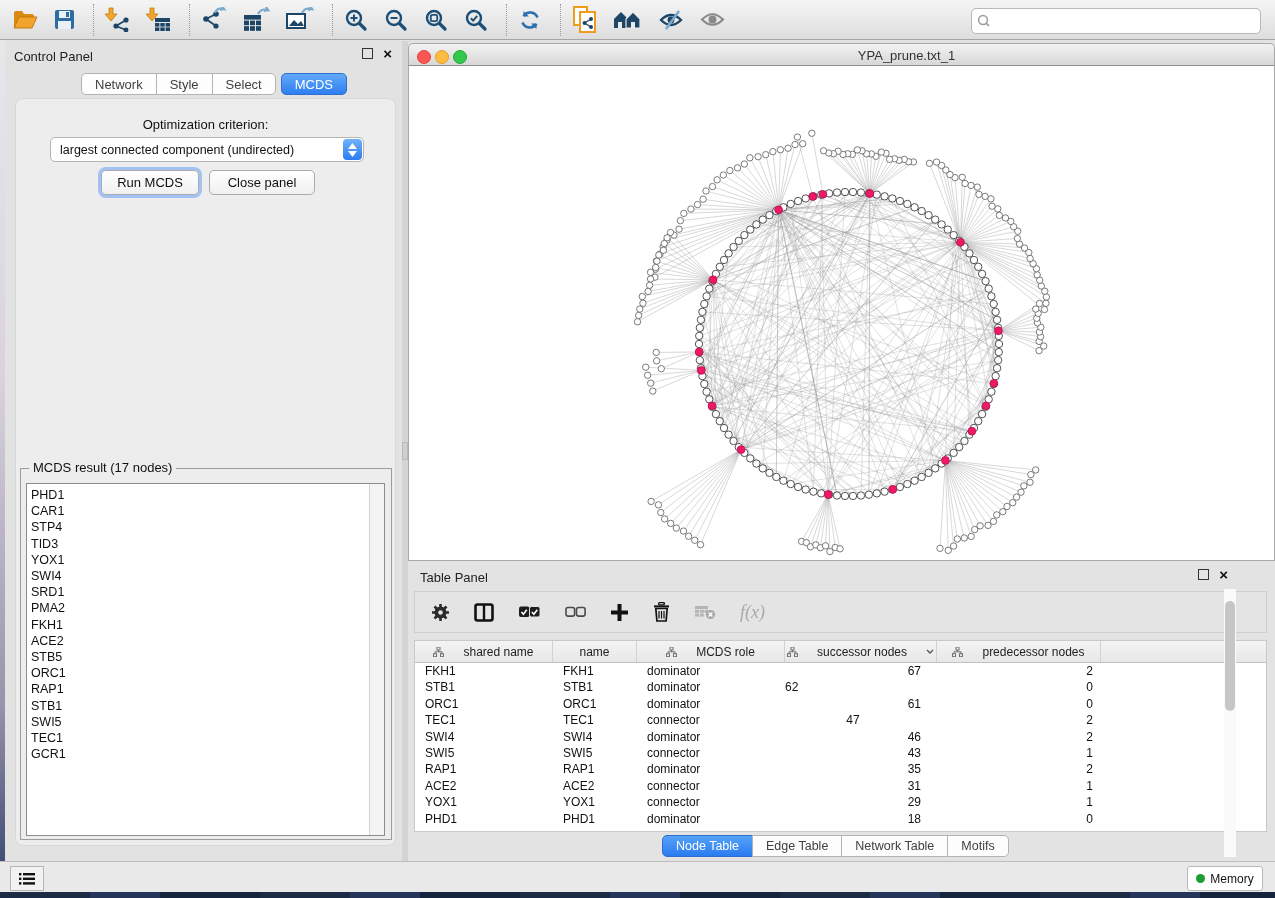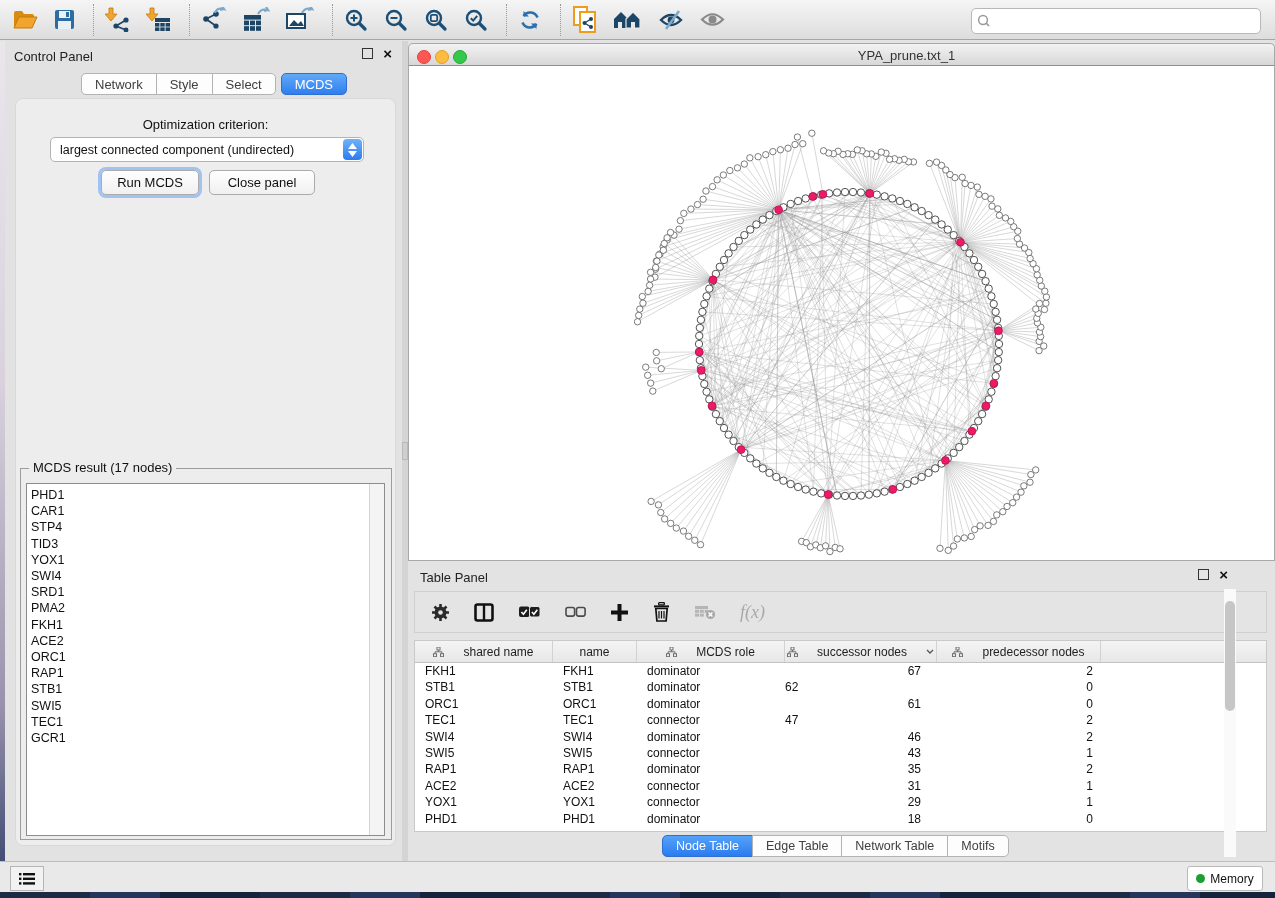--- a/index.html
+++ b/index.html
@@ -287,20 +287,21 @@
               <div class="result-item">PHD1</div>
               <div class="result-item">CAR1</div>
               <div class="result-item">STP4</div>
               <div class="result-item">TID3</div>
               <div class="result-item">YOX1</div>
               <div class="result-item">SWI4</div>
               <div class="result-item">SRD1</div>
               <div class="result-item">PMA2</div>
               <div class="result-item">FKH1</div>
               <div class="result-item">ACE2</div>
+              <div class="result-item">STB5</div>
               <div class="result-item">ORC1</div>
               <div class="result-item">RAP1</div>
               <div class="result-item">STB1</div>
               <div class="result-item">SWI5</div>
               <div class="result-item">TEC1</div>
               <div class="result-item">GCR1</div>
             </div>
           <div class="list-scroll"></div>
         </div>
       </div>
@@ -1187,21 +1188,21 @@
             <div class="td" style="width: 138px; padding-left: 10px;">ORC1</div>
             <div class="td" style="width: 84px; padding-left: 10px;">ORC1</div>
             <div class="td" style="width: 148px; padding-left: 10px;">dominator</div>
             <div class="td" style="width: 152px; text-align: right; padding-right: 16px;">61</div>
             <div class="td" style="width: 164px; text-align: right; padding-right: 8px;">0</div>
           </div>
           <div class="tr">
             <div class="td" style="width: 138px; padding-left: 10px;">TEC1</div>
             <div class="td" style="width: 84px; padding-left: 10px;">TEC1</div>
             <div class="td" style="width: 148px; padding-left: 10px;">connector</div>
-            <div class="td" style="width: 152px; text-align: left; padding-right: 16px;">47</div>
+            <div class="td" style="width: 152px; text-align: center; padding-right: 16px;">47</div>
             <div class="td" style="width: 164px; text-align: right; padding-right: 8px;">2</div>
           </div>
           <div class="tr">
             <div class="td" style="width: 138px; padding-left: 10px;">SWI4</div>
             <div class="td" style="width: 84px; padding-left: 10px;">SWI4</div>
             <div class="td" style="width: 148px; padding-left: 10px;">dominator</div>
             <div class="td" style="width: 152px; text-align: right; padding-right: 16px;">46</div>
             <div class="td" style="width: 164px; text-align: right; padding-right: 8px;">2</div>
           </div>
           <div class="tr">

